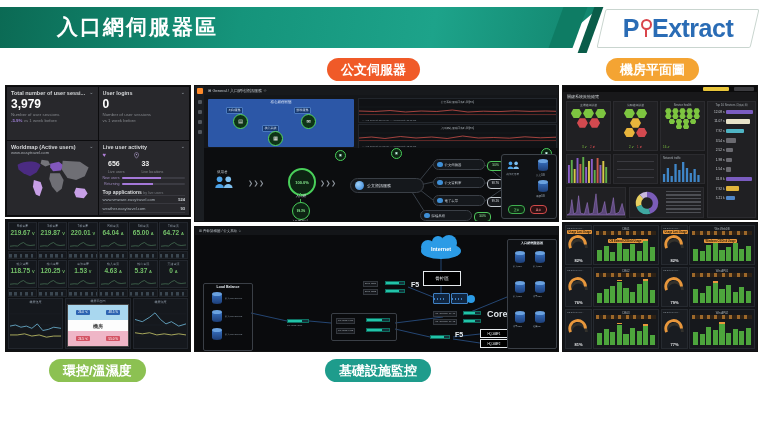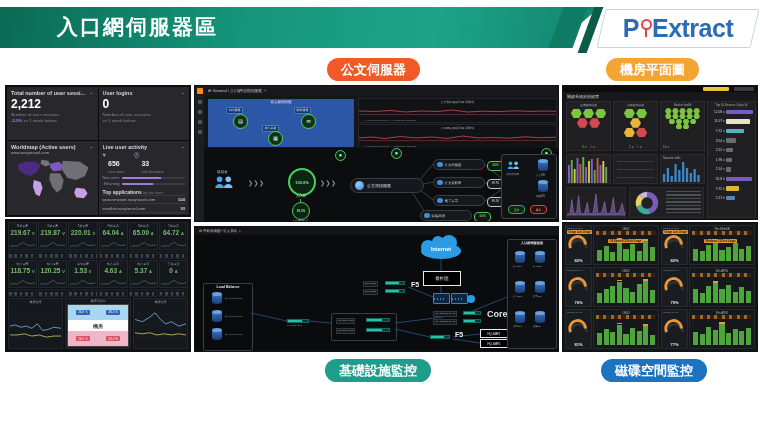--- a/index.html
+++ b/index.html
@@ -193,30 +193,30 @@
       <span class="magnifier">
           <span class="lens"></span>
           <span class="handle"></span>
         </span>
       <span>Extract</span>
     </div>
   </div>
 
   <div class="pill" style="left: 327px; top: 58px; background: rgb(240, 90, 40);">公文伺服器</div>
   <div class="pill" style="left: 606px; top: 58px; background: rgb(244, 164, 51);">機房平面圖</div>
+  <div class="pill" style="left: 49px; top: 359px; background: rgb(140, 193, 82);">環控/溫濕度</div>
   <div class="pill" style="left: 325px; top: 359px; background: rgb(30, 156, 140);">基礎設施監控</div>
-  <div class="pill" style="left: 601px; top: 359px; background: rgb(27, 115, 193);">磁碟空間監控</div>
 
   <div class="dash ux">
     <div class="tile">
       <div class="t-title">
           <span>Total number of user sessi...</span>
           <span class="chev">⌄</span>
         </div>
-      <div class="t-value">2,212</div>
+      <div class="t-value">3,979</div>
       <div class="t-sub">Number of user sessions</div>
       <div class="t-delta"><b>-5.9%</b> <span>vs 1 week before</span></div>
     </div>
     <div class="tile">
       <div class="t-title">
           <span>User logins</span>
           <span class="chev">⌄</span>
         </div>
       <div class="t-value">0</div>
       <div class="t-sub">Number of user sessions</div>

